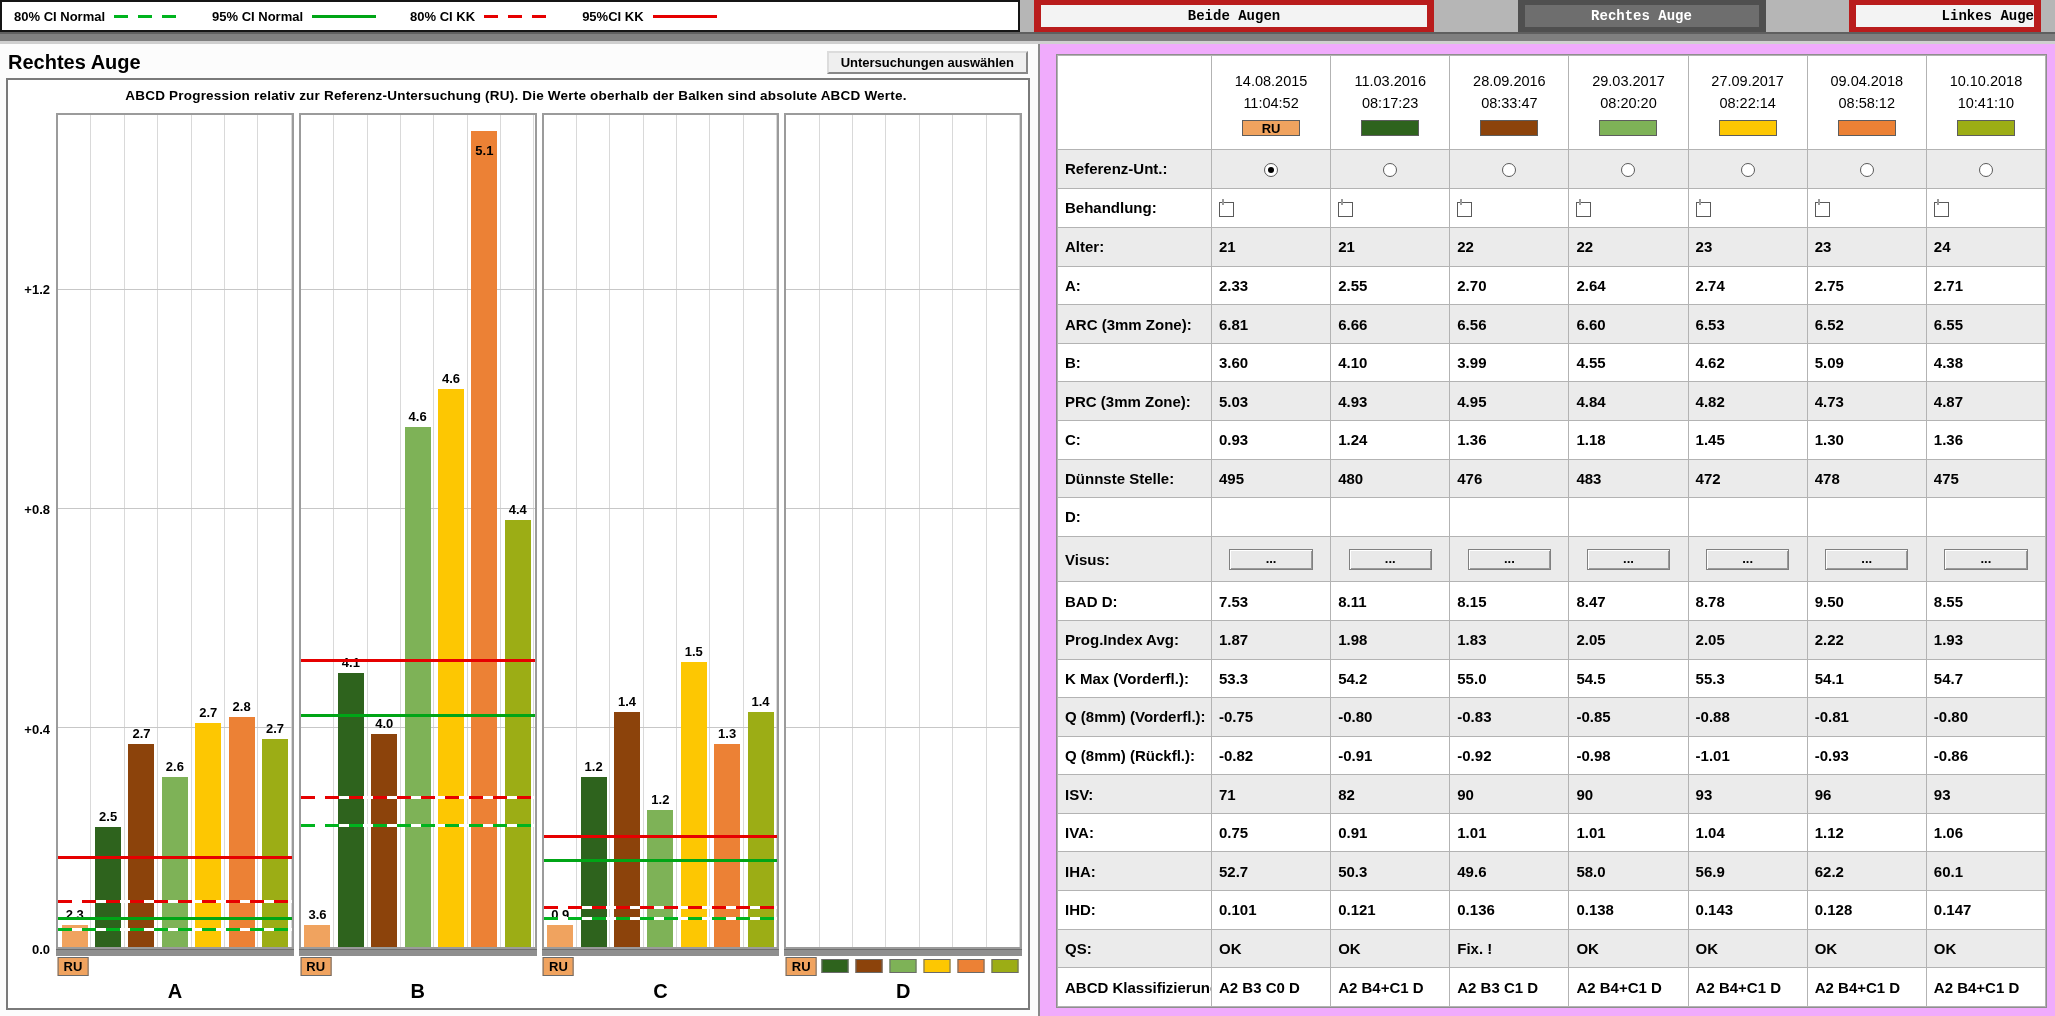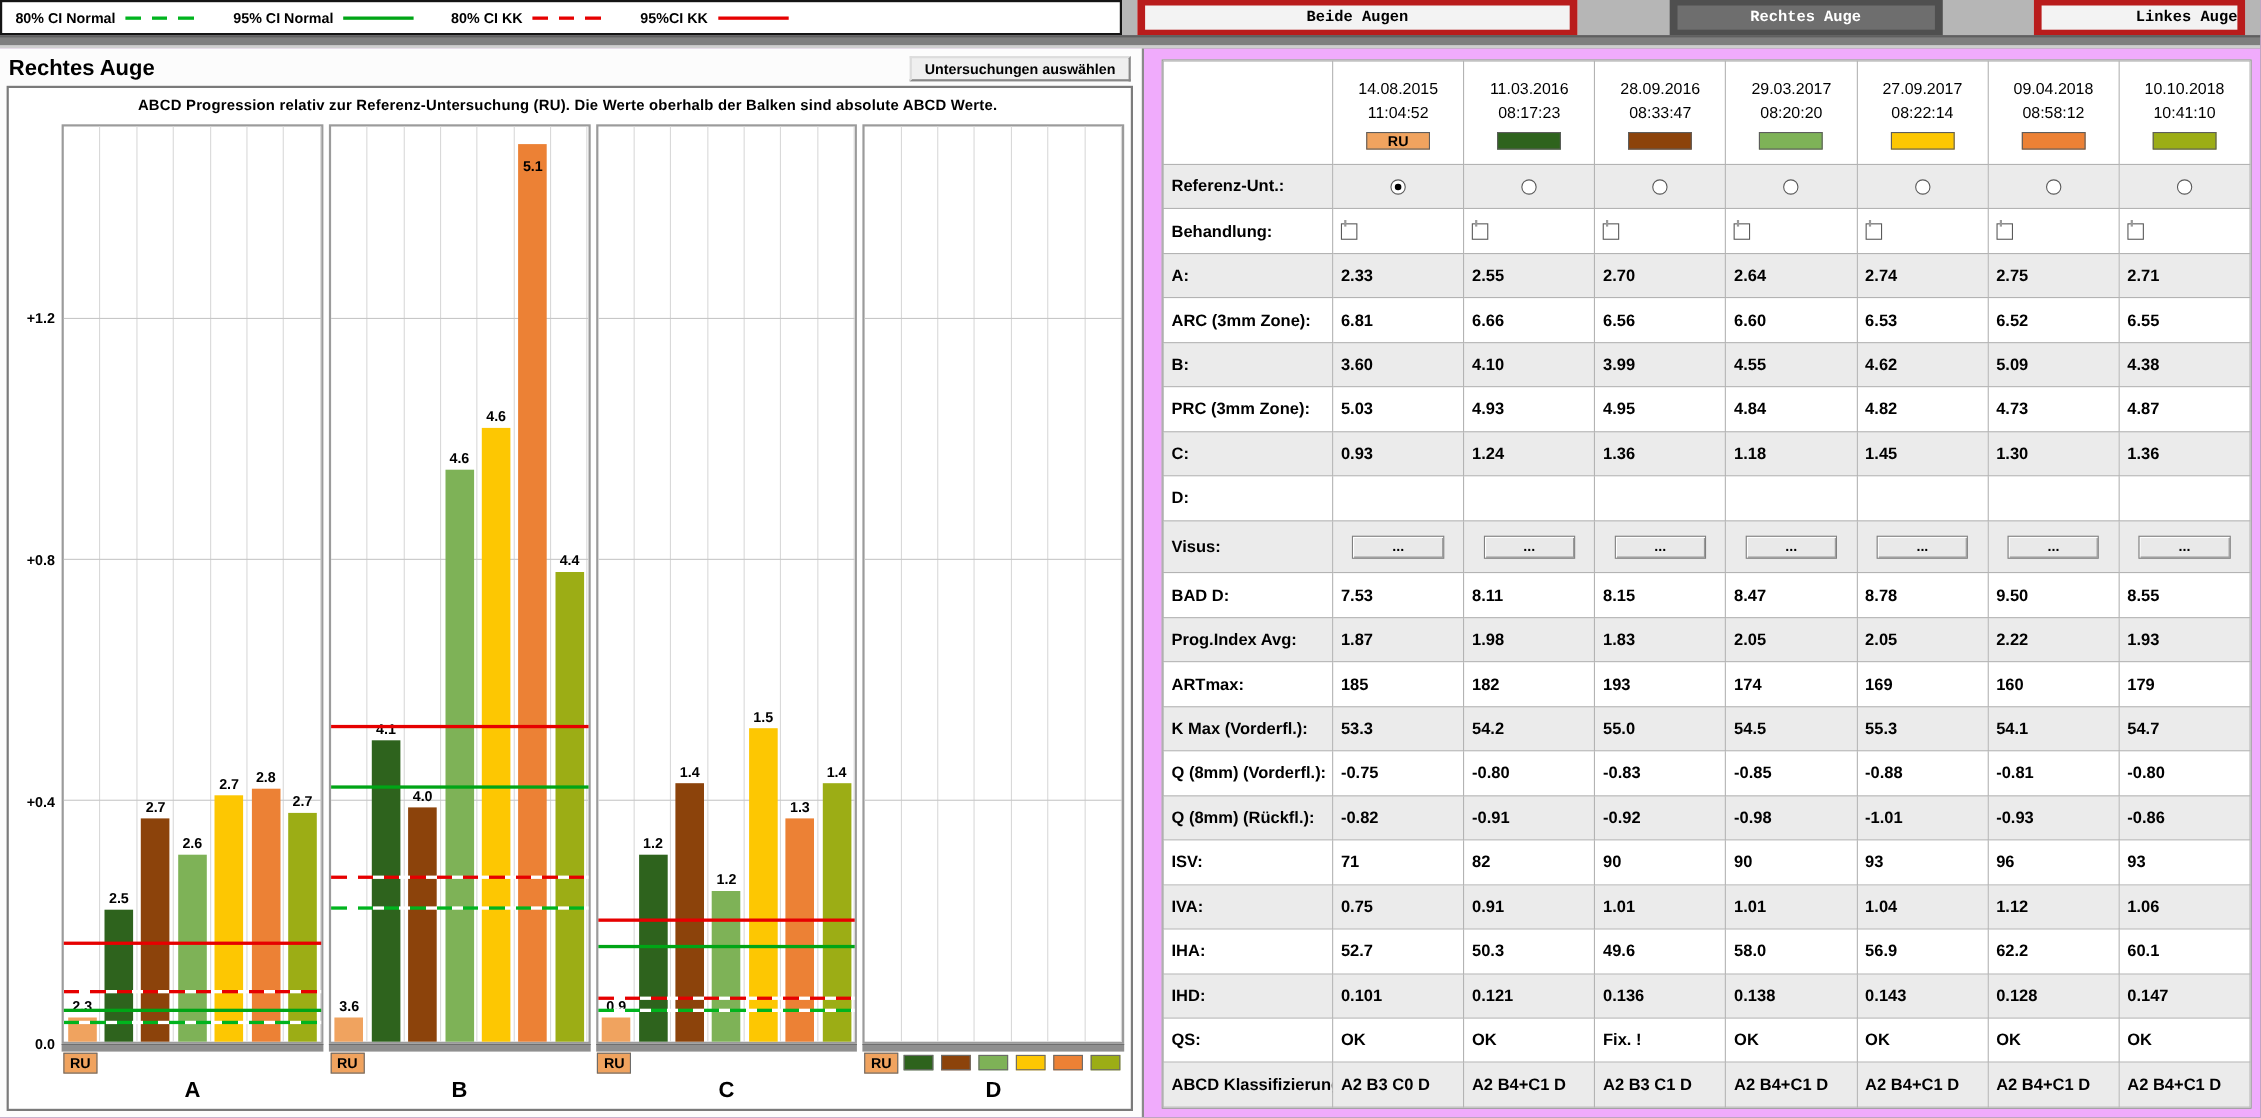--- a/index.html
+++ b/index.html
@@ -314,20 +314,30 @@
               <td class="row-label">Behandlung:</td>
               <td><span class="checkbox"></span></td>
               <td><span class="checkbox"></span></td>
               <td><span class="checkbox"></span></td>
               <td><span class="checkbox"></span></td>
               <td><span class="checkbox"></span></td>
               <td><span class="checkbox"></span></td>
               <td><span class="checkbox"></span></td>
             </tr>
             <tr>
+              <td class="row-label">Alter:</td>
+              <td>21</td>
+              <td>21</td>
+              <td>22</td>
+              <td>22</td>
+              <td>23</td>
+              <td>23</td>
+              <td>24</td>
+            </tr>
+            <tr>
               <td class="row-label">A:</td>
               <td>2.33</td>
               <td>2.55</td>
               <td>2.70</td>
               <td>2.64</td>
               <td>2.74</td>
               <td>2.75</td>
               <td>2.71</td>
             </tr>
             <tr>
@@ -364,20 +374,30 @@
               <td class="row-label">C:</td>
               <td>0.93</td>
               <td>1.24</td>
               <td>1.36</td>
               <td>1.18</td>
               <td>1.45</td>
               <td>1.30</td>
               <td>1.36</td>
             </tr>
             <tr>
+              <td class="row-label">Dünnste Stelle:</td>
+              <td>495</td>
+              <td>480</td>
+              <td>476</td>
+              <td>483</td>
+              <td>472</td>
+              <td>478</td>
+              <td>475</td>
+            </tr>
+            <tr>
               <td class="row-label">D:</td>
               <td></td>
               <td></td>
               <td></td>
               <td></td>
               <td></td>
               <td></td>
               <td></td>
             </tr>
             <tr>
@@ -418,30 +438,20 @@
               <td class="row-label">Prog.Index Avg:</td>
               <td>1.87</td>
               <td>1.98</td>
               <td>1.83</td>
               <td>2.05</td>
               <td>2.05</td>
               <td>2.22</td>
               <td>1.93</td>
             </tr>
             <tr>
-              <td class="row-label">ARTmax:</td>
-              <td>185</td>
-              <td>182</td>
-              <td>193</td>
-              <td>174</td>
-              <td>169</td>
-              <td>160</td>
-              <td>179</td>
-            </tr>
-            <tr>
               <td class="row-label">K Max (Vorderfl.):</td>
               <td>53.3</td>
               <td>54.2</td>
               <td>55.0</td>
               <td>54.5</td>
               <td>55.3</td>
               <td>54.1</td>
               <td>54.7</td>
             </tr>
             <tr>

